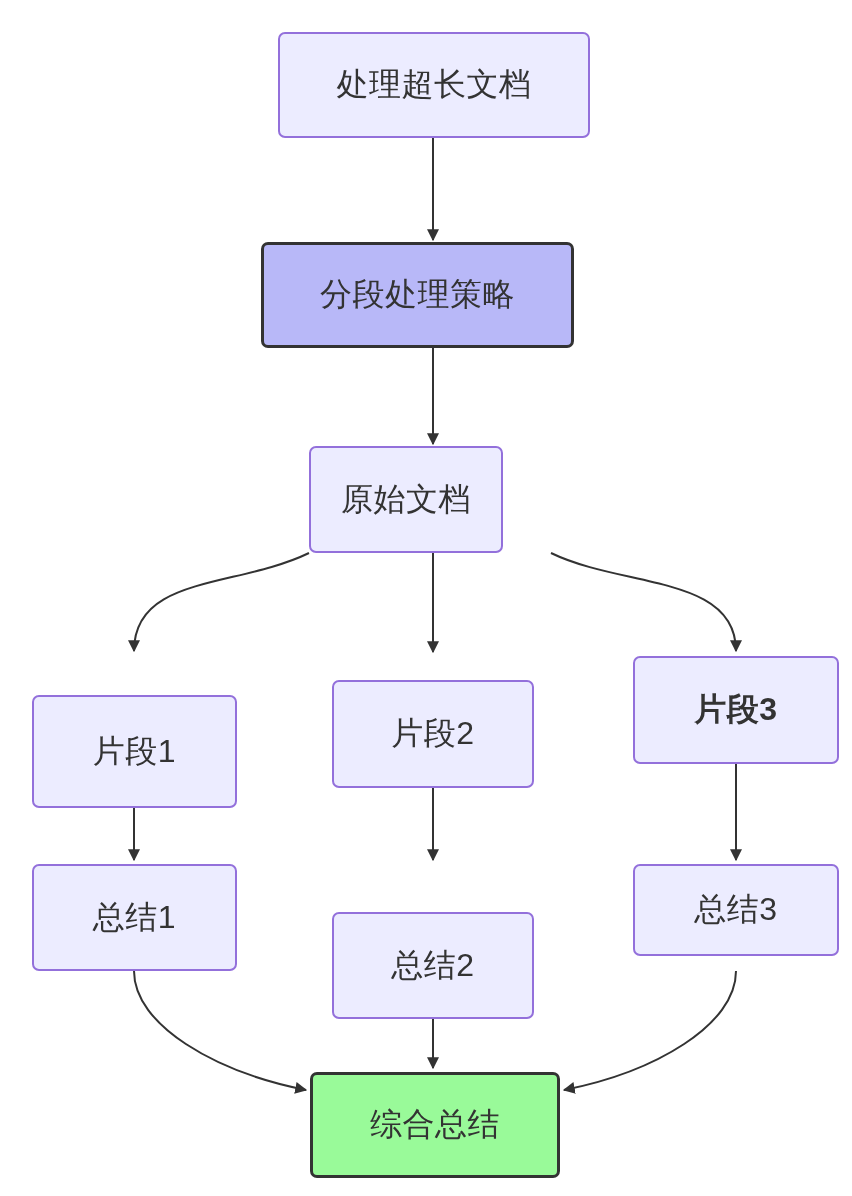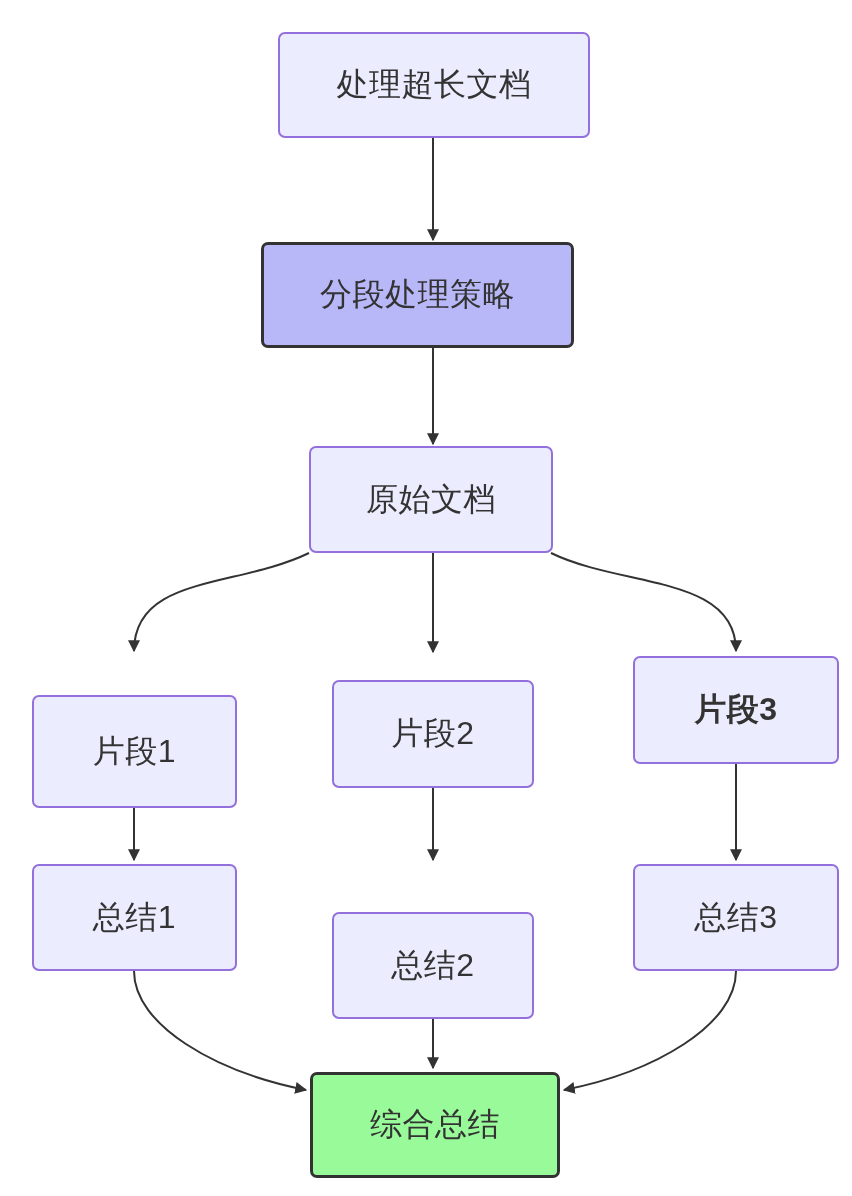--- a/index.html
+++ b/index.html
@@ -70,21 +70,21 @@
   </svg>
 
   <div class="node node--default" style="left:278px;top:32px;width:312px;height:106px;">
     <span>处理超长文档</span>
   </div>
 
   <div class="node node--strategy" style="left:261px;top:242px;width:313px;height:106px;">
     <span>分段处理策略</span>
   </div>
 
-  <div class="node node--default" style="left:309px;top:446px;width:244px;height:107px;">
+  <div class="node node--default" style="left:309px;top:446px;width:194px;height:107px;">
     <span>原始文档</span>
   </div>
 
   <div class="node node--default" style="left:32px;top:695px;width:205px;height:113px;">
     <span>片段1</span>
   </div>
 
   <div class="node node--default" style="left:332px;top:656px;width:202px;height:108px;margin-top:24px;">
     <span>片段2</span>
   </div>
@@ -94,21 +94,21 @@
   </div>
 
   <div class="node node--default" style="left:32px;top:864px;width:205px;height:107px;">
     <span>总结1</span>
   </div>
 
   <div class="node node--default" style="left:332px;top:912px;width:202px;height:107px;">
     <span>总结2</span>
   </div>
 
-  <div class="node node--default" style="left:633px;top:864px;width:206px;height:107px;">
+  <div class="node node--default" style="left:633px;top:864px;width:206px;height:92px;">
     <span>总结3</span>
   </div>
 
   <div class="node node--success" style="left:310px;top:1072px;width:250px;height:106px;justify-content:center;">
     <span>综合总结</span>
   </div>
 
 </div>
 
 </body></html>

